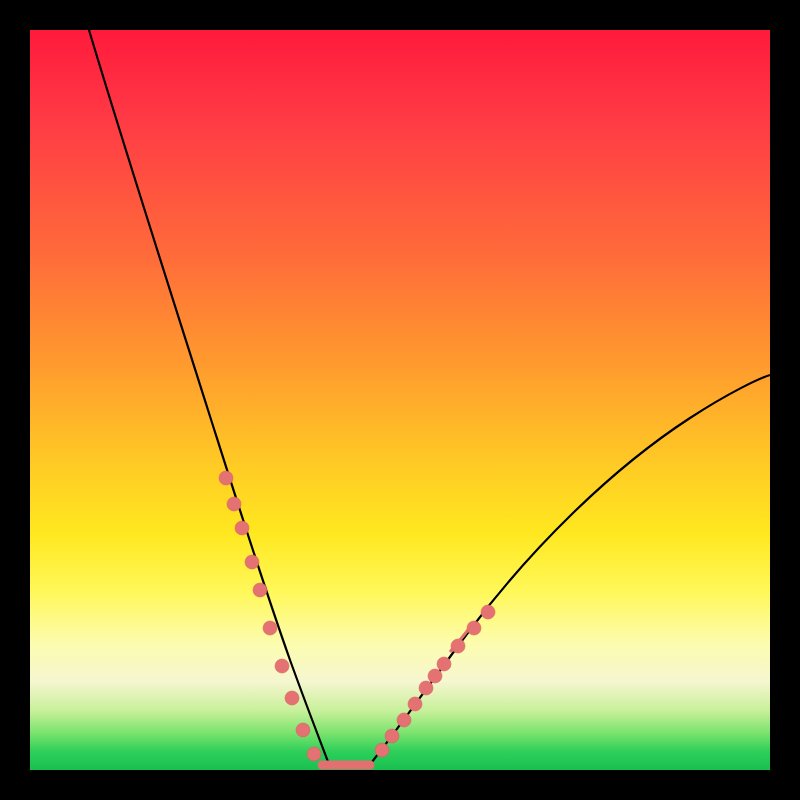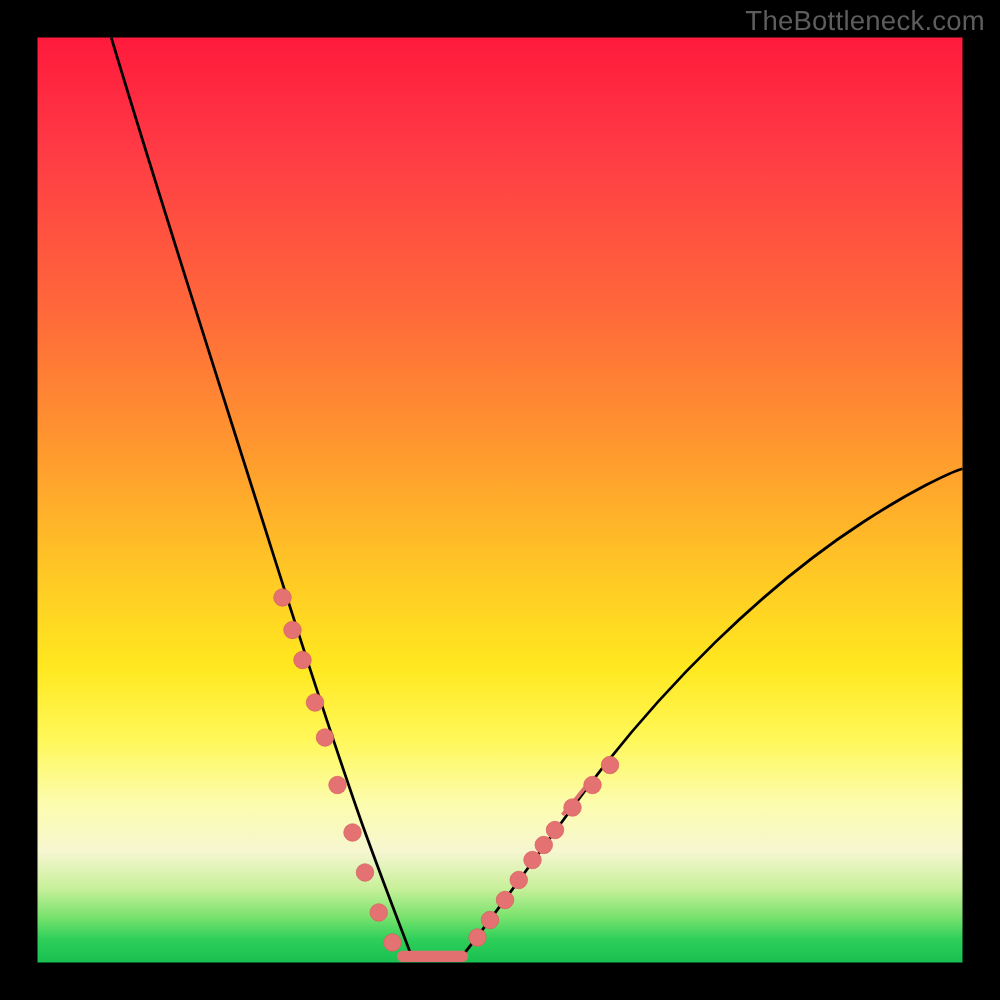--- a/index.html
+++ b/index.html
@@ -80,21 +80,20 @@
     fill: none;
     stroke: #e27070;
     stroke-width: 3;
   }
 </style>
 </head>
 <body>
 
 <div class="frame">
 
-  <div class="watermark">TheBottleneck.com</div>
 
   <div class="plot-area">
     <svg class="curves" viewBox="0 0 740 740" preserveAspectRatio="none">
 
       <path class="curve" d="M 59 0
                C 95 120, 140 260, 178 380
                C 205 465, 230 545, 260 630
                C 278 680, 293 718, 300 737"></path>
 
       <path class="curve" d="M 338 737

